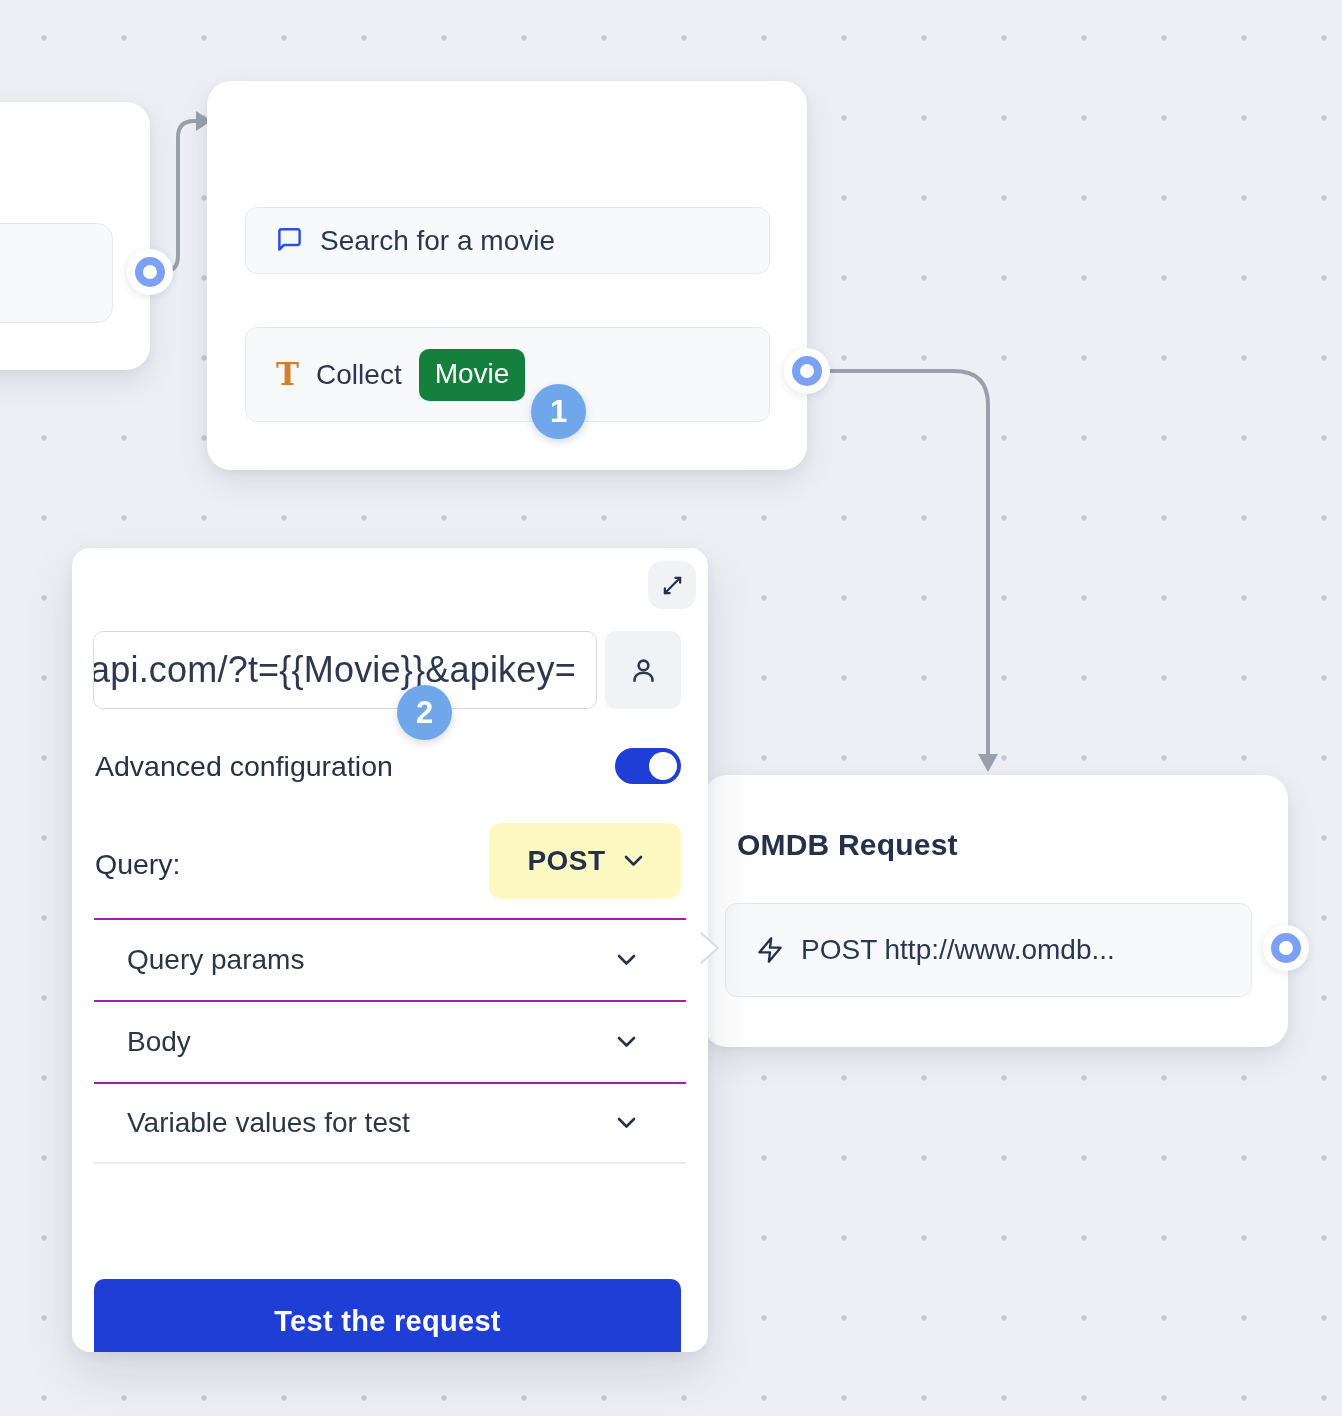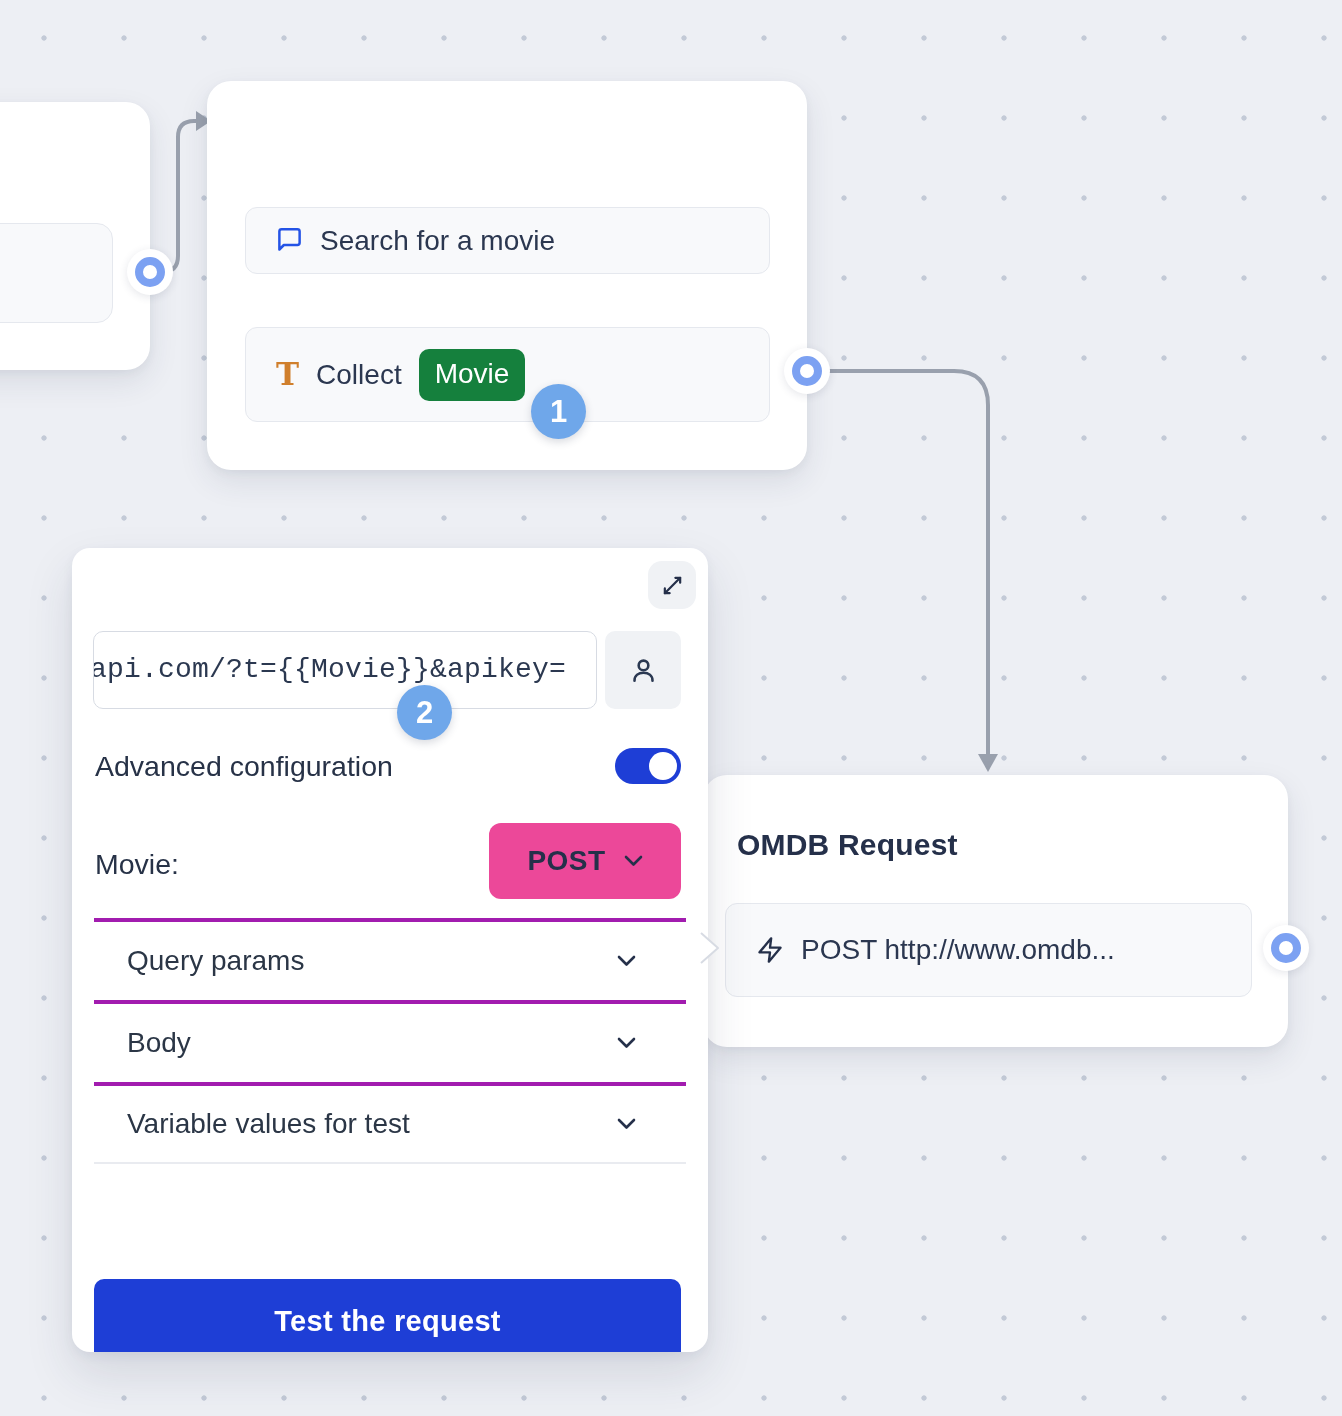--- a/index.html
+++ b/index.html
@@ -52,37 +52,37 @@
   }
   .icon-btn{
     position:absolute;background:#f0f2f5;border-radius:14px;border:none;
     display:flex;align-items:center;justify-content:center;cursor:pointer;
   }
   .url-input{
     position:absolute;left:21px;top:83px;width:504px;height:78px;box-sizing:border-box;
     background:#fff;border:1.5px solid #d7dbe3;border-radius:10px;overflow:hidden;
   }
   .url-text{
-    font-size:28px;color:#2b3850;line-height:75px;white-space:nowrap;
-    padding-left:10px;text-indent:-14px;letter-spacing:.2px;font-family:Liberation Mono, monospace;
+    font-size:36px;color:#2b3850;line-height:75px;white-space:nowrap;
+    padding-left:10px;text-indent:-14px;letter-spacing:.2px;
   }
   .panel-label{font-size:28.5px;color:#273247;}
   .toggle{
     position:absolute;width:66px;height:36px;border-radius:18px;background:#1e3ed6;cursor:pointer;
   }
   .toggle-knob{position:absolute;right:4px;top:4px;width:28px;height:28px;border-radius:50%;background:#fff;}
   .select-box{
-    position:absolute;background:#ec4899;border-radius:12px;display:flex;align-items:center;
+    position:absolute;background:#fef9c3;border-radius:12px;display:flex;align-items:center;
     justify-content:center;gap:18px;cursor:pointer;
   }
   .select-value{font-size:28px;font-weight:600;color:#25304a;letter-spacing:.5px;}
 
   .sections{position:absolute;left:22px;top:370px;width:592px;}
   .section-row{
-    height:82px;border-top:4px solid #a21caf;display:flex;align-items:center;
+    height:82px;border-top:2px solid #a21caf;display:flex;align-items:center;
     justify-content:space-between;padding:0 50px 0 33px;box-sizing:border-box;cursor:pointer;
   }
   .section-row:last-of-type{border-bottom:2px solid #e9ebf0;}
   .section-label{font-size:28px;color:#2b3646;}
 
   .test-btn{
     position:absolute;left:22px;top:731px;width:587px;height:85px;border:none;border-radius:10px;
     background:#1e3ed6;color:#fff;font-family:inherit;font-size:29px;font-weight:700;
     display:flex;align-items:center;justify-content:center;cursor:pointer;letter-spacing:.3px;
   }
@@ -160,21 +160,21 @@
           <path d="M4 21c0-4.6 3.6-7 8-7s8 2.4 8 7"></path>
         </svg>
       </span>
     </button>
 
     <div class="panel-label" style="position:absolute;left:23px;top:202px;">Advanced configuration</div>
     <div class="toggle" style="left:543px;top:200px;">
       <div class="toggle-knob"></div>
     </div>
 
-    <div class="panel-label" style="position:absolute;left:23px;top:300px;">Movie:</div>
+    <div class="panel-label" style="position:absolute;left:23px;top:300px;">Query:</div>
     <div class="select-box" style="left:417px;top:275px;width:192px;height:76px;">
       <span class="select-value">POST</span>
       <span style="display:flex;">
         <svg width="19" height="12" viewBox="0 0 19 12" fill="none" stroke="#25304a" stroke-width="2.6" stroke-linecap="round" stroke-linejoin="round">
           <polyline points="2 2 9.5 9.5 17 2"></polyline>
         </svg>
       </span>
     </div>
 
     <div class="sections">

